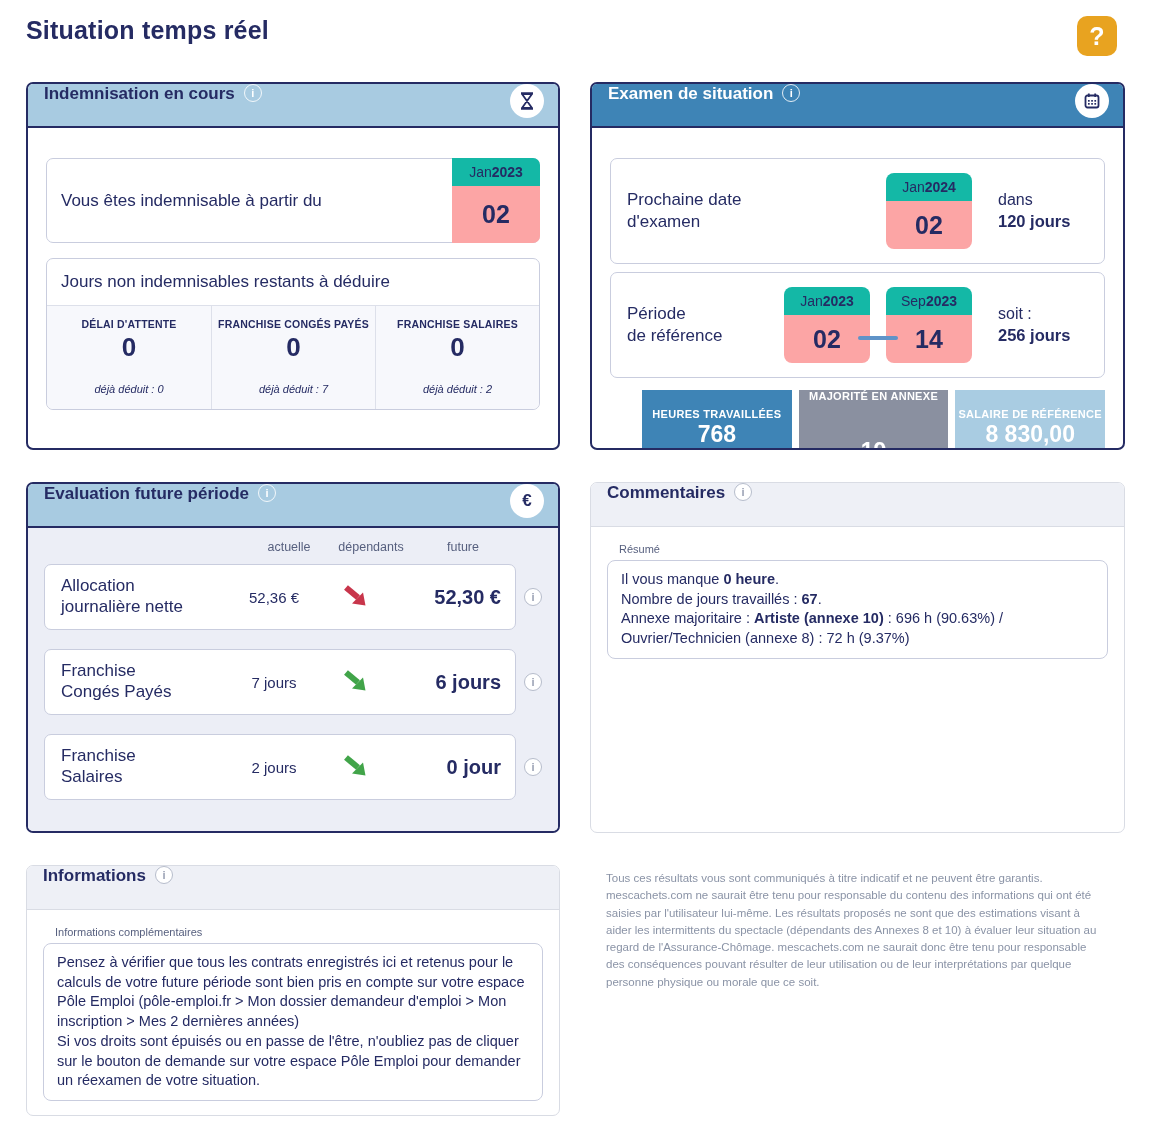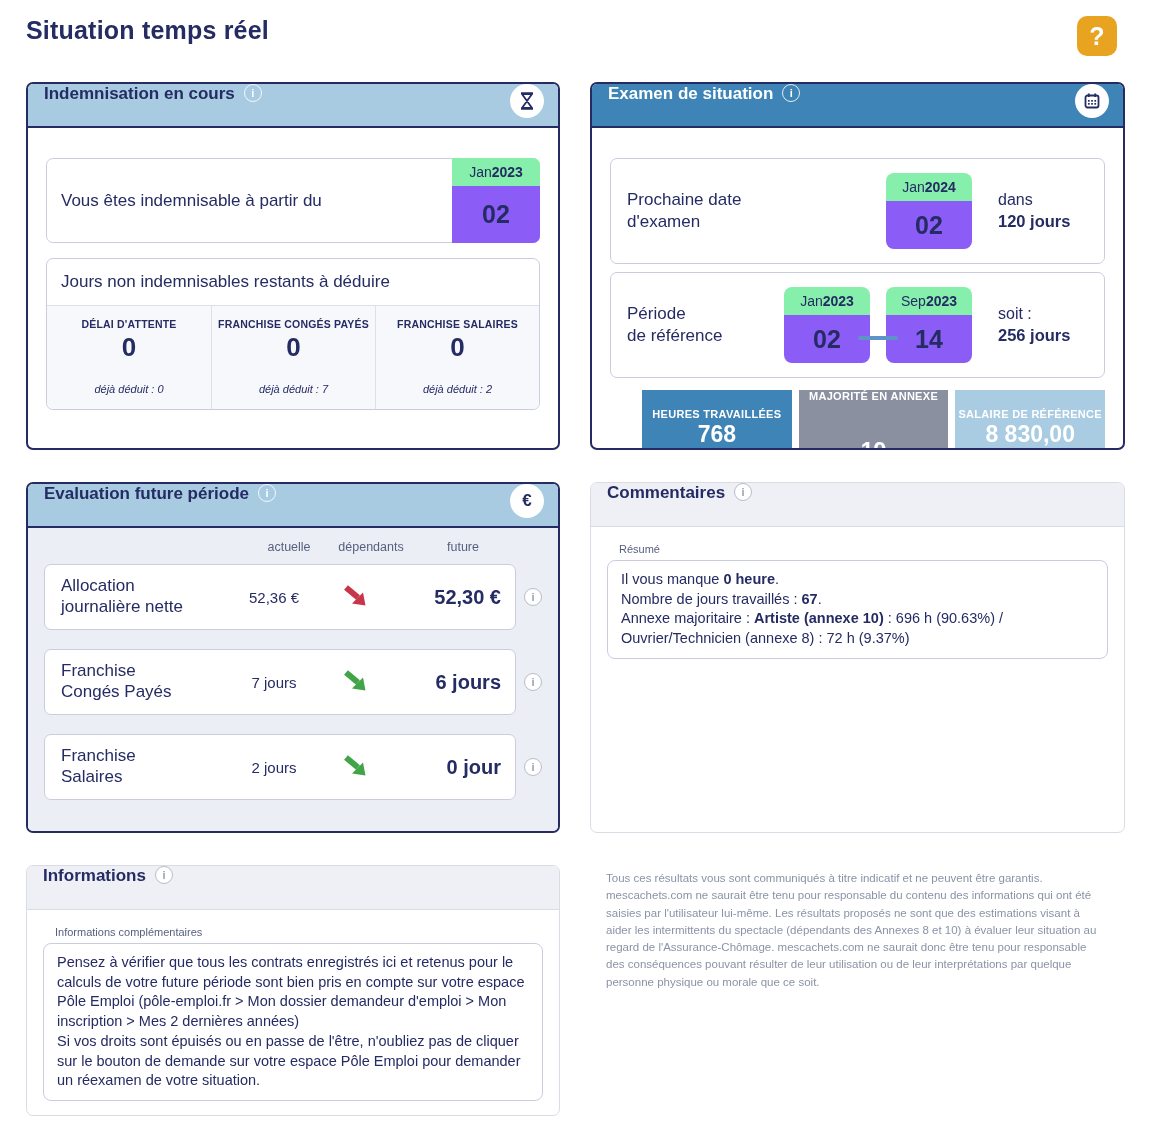--- a/index.html
+++ b/index.html
@@ -59,23 +59,23 @@
   
   .row-box { position:relative; border:1px solid #C9CDDE; border-radius:7px; background:#fff; }
 
   
   .row-indemnisable { height:85px; display:flex; align-items:center; padding:0 104px 0 14px; margin-bottom:15px; font-size:17px; }
 
   
   .date-block { display:flex; flex-direction:column; overflow:hidden; }
   .date-attached { position:absolute; top:-1px; right:-1px; bottom:-1px; width:88px; border-radius:0 7px 7px 0; }
   .date-floating { width:86px; height:76px; border-radius:8px; flex:none; }
-  .date-top { background:#86efac; height:28px; flex:none; display:flex; align-items:center; justify-content:center; gap:0; font-size:14px; color:#252B63; }
+  .date-top { background:#14b8a6; height:28px; flex:none; display:flex; align-items:center; justify-content:center; gap:0; font-size:14px; color:#252B63; }
   .date-top b { font-weight:700; }
-  .date-day { background:#8b5cf6; flex:1; display:flex; align-items:center; justify-content:center; font-size:25px; font-weight:700; color:#252B63; }
+  .date-day { background:#fca5a5; flex:1; display:flex; align-items:center; justify-content:center; font-size:25px; font-weight:700; color:#252B63; }
 
   
   .deduction-title { padding:13px 14px; font-size:17px; }
   .deduction-cols { display:grid; grid-template-columns:1fr 1fr 1fr; background:#F7F8FC; border-top:1px solid #DDE0EA; border-radius:0 0 7px 7px; }
   .ded-col { padding:12px 4px 14px; text-align:center; border-left:1px solid #DDE0EA; }
   .ded-col:first-child { border-left:none; }
   .ded-label { font-size:10.5px; font-weight:700; letter-spacing:.2px; }
   .ded-value { font-size:26px; font-weight:700; margin-top:2px; }
   .ded-deducted { font-style:italic; font-size:11px; margin-top:20px; }
 

